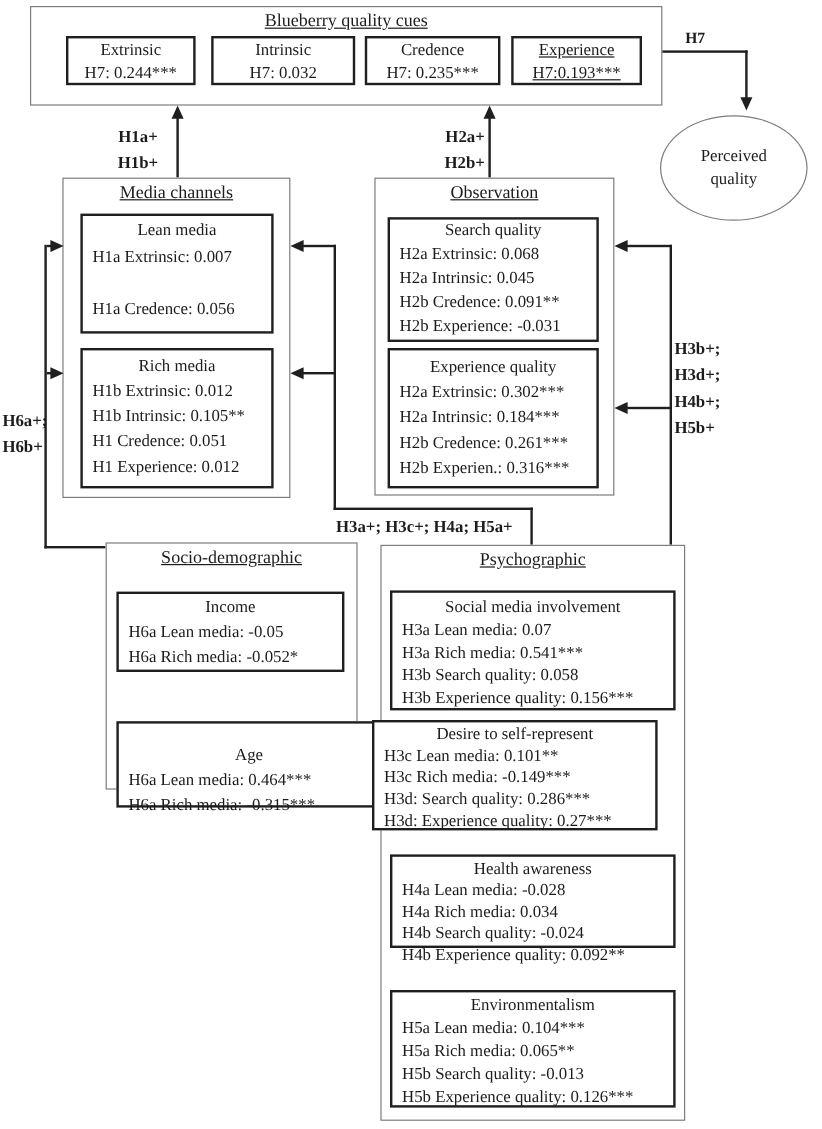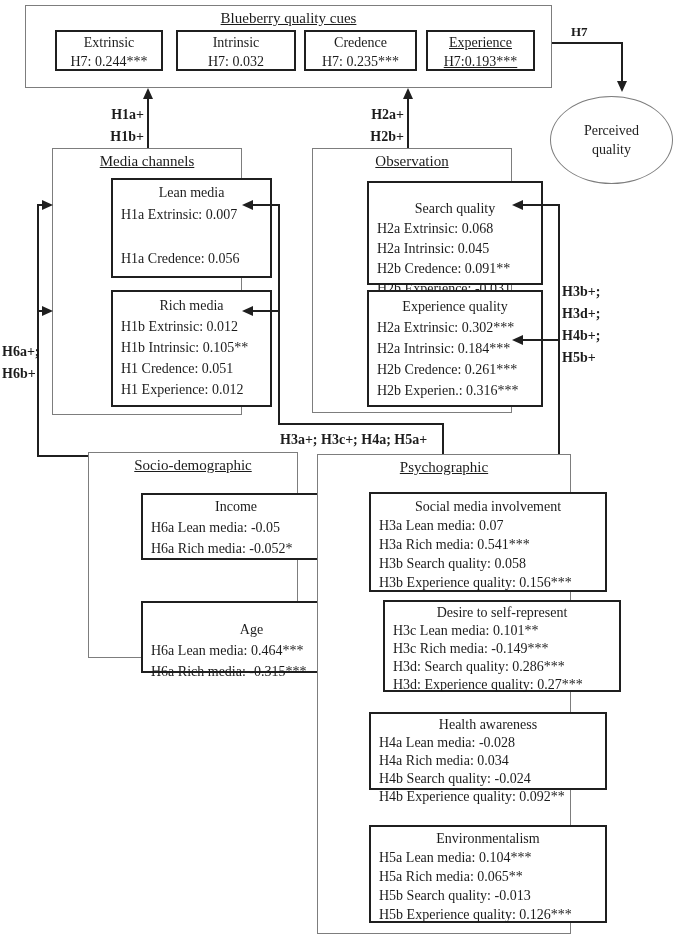--- a/index.html
+++ b/index.html
@@ -1,21 +1,21 @@
 <!DOCTYPE html>
 <html><head>
 <meta charset="utf-8">
 <style>
   html,body{margin:0;padding:0;background:#fff;}
   #canvas{
     position:relative;width:685px;height:941px;background:#fff;
     font-family:"Liberation Serif","DejaVu Serif",serif;color:#1c1c1c;overflow:hidden;
   }
   .box-outer{position:absolute;border:1px solid #7d7d7d;background:#fff;box-sizing:border-box;}
-  .box-inner{position:absolute;border:2px solid #1f1f1f;background:#fff;box-sizing:border-box;font-size:14px;margin-left:44px;}
+  .box-inner{position:absolute;border:2px solid #1f1f1f;background:#fff;box-sizing:border-box;font-size:14px;}
   .gtitle{font-size:15px;text-align:center;padding-top:4px;text-decoration:underline;}
   .btitle{text-align:center;line-height:var(--lh,20px);}
   .bline{padding-left:8px;line-height:var(--lh,20px);min-height:var(--lh,20px);white-space:nowrap;}
   .cue-box{position:absolute;border:2px solid #1f1f1f;background:#fff;box-sizing:border-box;
            font-size:14px;text-align:center;line-height:19px;padding-top:1px;margin-left:10px;}
   .hline{position:absolute;height:2px;background:#1f1f1f;}
   .vline{position:absolute;width:2px;background:#1f1f1f;}
   .arrow-up{position:absolute;width:0;height:0;border-left:5px solid transparent;
             border-right:5px solid transparent;border-bottom:11px solid #1f1f1f;}
   .arrow-down{position:absolute;width:0;height:0;border-left:5px solid transparent;
@@ -58,21 +58,21 @@
   <div class="vline" style="left:621px;top:42px;height:41px;"></div>
   <div class="arrow-down" style="left:617px;top:81px;"></div>
   <div class="lbl" style="left:571px;top:21px;font-size:13px;">H7</div>
   <div class="ellipse" style="left:550px;top:96px;width:123px;height:88px;">
     <div>Perceived</div>
     <div>quality</div>
   </div>
 
   <div class="vline" style="left:147px;top:92px;height:56px;"></div>
   <div class="arrow-up" style="left:143px;top:88px;"></div>
-  <div class="lbl" style="left:86px;top:104px;width:58px;text-align:right;font-family:Liberation Serif, serif;">
+  <div class="lbl" style="left:86px;top:104px;width:58px;text-align:center;font-family:Liberation Serif, serif;">
     <div>H1a+</div>
     <div>H1b+</div>
   </div>
 
   <div class="vline" style="left:407px;top:92px;height:56px;"></div>
   <div class="arrow-up" style="left:403px;top:88px;"></div>
   <div class="lbl" style="left:346px;top:104px;width:58px;text-align:right;">
     <div>H2a+</div>
     <div>H2b+</div>
   </div>
@@ -90,21 +90,21 @@
     <div class="btitle">Rich media</div>
     <div class="bline">H1b Extrinsic: 0.012</div>
     <div class="bline">H1b Intrinsic: 0.105**</div>
     <div class="bline">H1 Credence: 0.051</div>
     <div class="bline">H1 Experience: 0.012</div>
   </div>
 
   <div class="box-outer" style="left:312px;top:148px;width:200px;height:265px;">
     <div class="gtitle">Observation</div>
   </div>
-  <div class="box-inner" style="left:323px;top:181px;width:176px;height:104px;--lh:20px;padding-top:16px;">
+  <div class="box-inner" style="left:323px;top:181px;width:176px;height:104px;--lh:20px;padding-top:0;">
     <div class="btitle">Search quality</div>
     <div class="bline">H2a Extrinsic: 0.068</div>
     <div class="bline">H2a Intrinsic: 0.045</div>
     <div class="bline">H2b Credence: 0.091**</div>
     <div class="bline">H2b Experience: -0.031</div>
   </div>
   <div class="box-inner" style="left:323px;top:290px;width:176px;height:117px;--lh:21px;padding-top:4px;">
     <div class="btitle">Experience quality</div>
     <div class="bline">H2a Extrinsic: 0.302***</div>
     <div class="bline">H2a Intrinsic: 0.184***</div>
@@ -161,21 +161,21 @@
   <div class="box-outer" style="left:317px;top:454px;width:254px;height:480px;">
     <div class="gtitle">Psychographic</div>
   </div>
   <div class="box-inner" style="left:325px;top:492px;width:238px;height:100px;--lh:19px;padding-top:3px;">
     <div class="btitle">Social media involvement</div>
     <div class="bline">H3a Lean media: 0.07</div>
     <div class="bline">H3a Rich media: 0.541***</div>
     <div class="bline">H3b Search quality: 0.058</div>
     <div class="bline">H3b Experience quality: 0.156***</div>
   </div>
-  <div class="box-inner" style="left:339px;top:600px;width:238px;height:92px;--lh:18px;padding-top:2px;">
+  <div class="box-inner" style="left:310px;top:600px;width:238px;height:92px;--lh:18px;padding-top:2px;">
     <div class="btitle">Desire to self-represent</div>
     <div class="bline">H3c Lean media: 0.101**</div>
     <div class="bline">H3c Rich media: -0.149***</div>
     <div class="bline">H3d: Search quality: 0.286***</div>
     <div class="bline">H3d: Experience quality: 0.27***</div>
   </div>
   <div class="box-inner" style="left:325px;top:712px;width:238px;height:78px;--lh:18px;padding-top:2px;">
     <div class="btitle">Health awareness</div>
     <div class="bline">H4a Lean media: -0.028</div>
     <div class="bline">H4a Rich media: 0.034</div>

